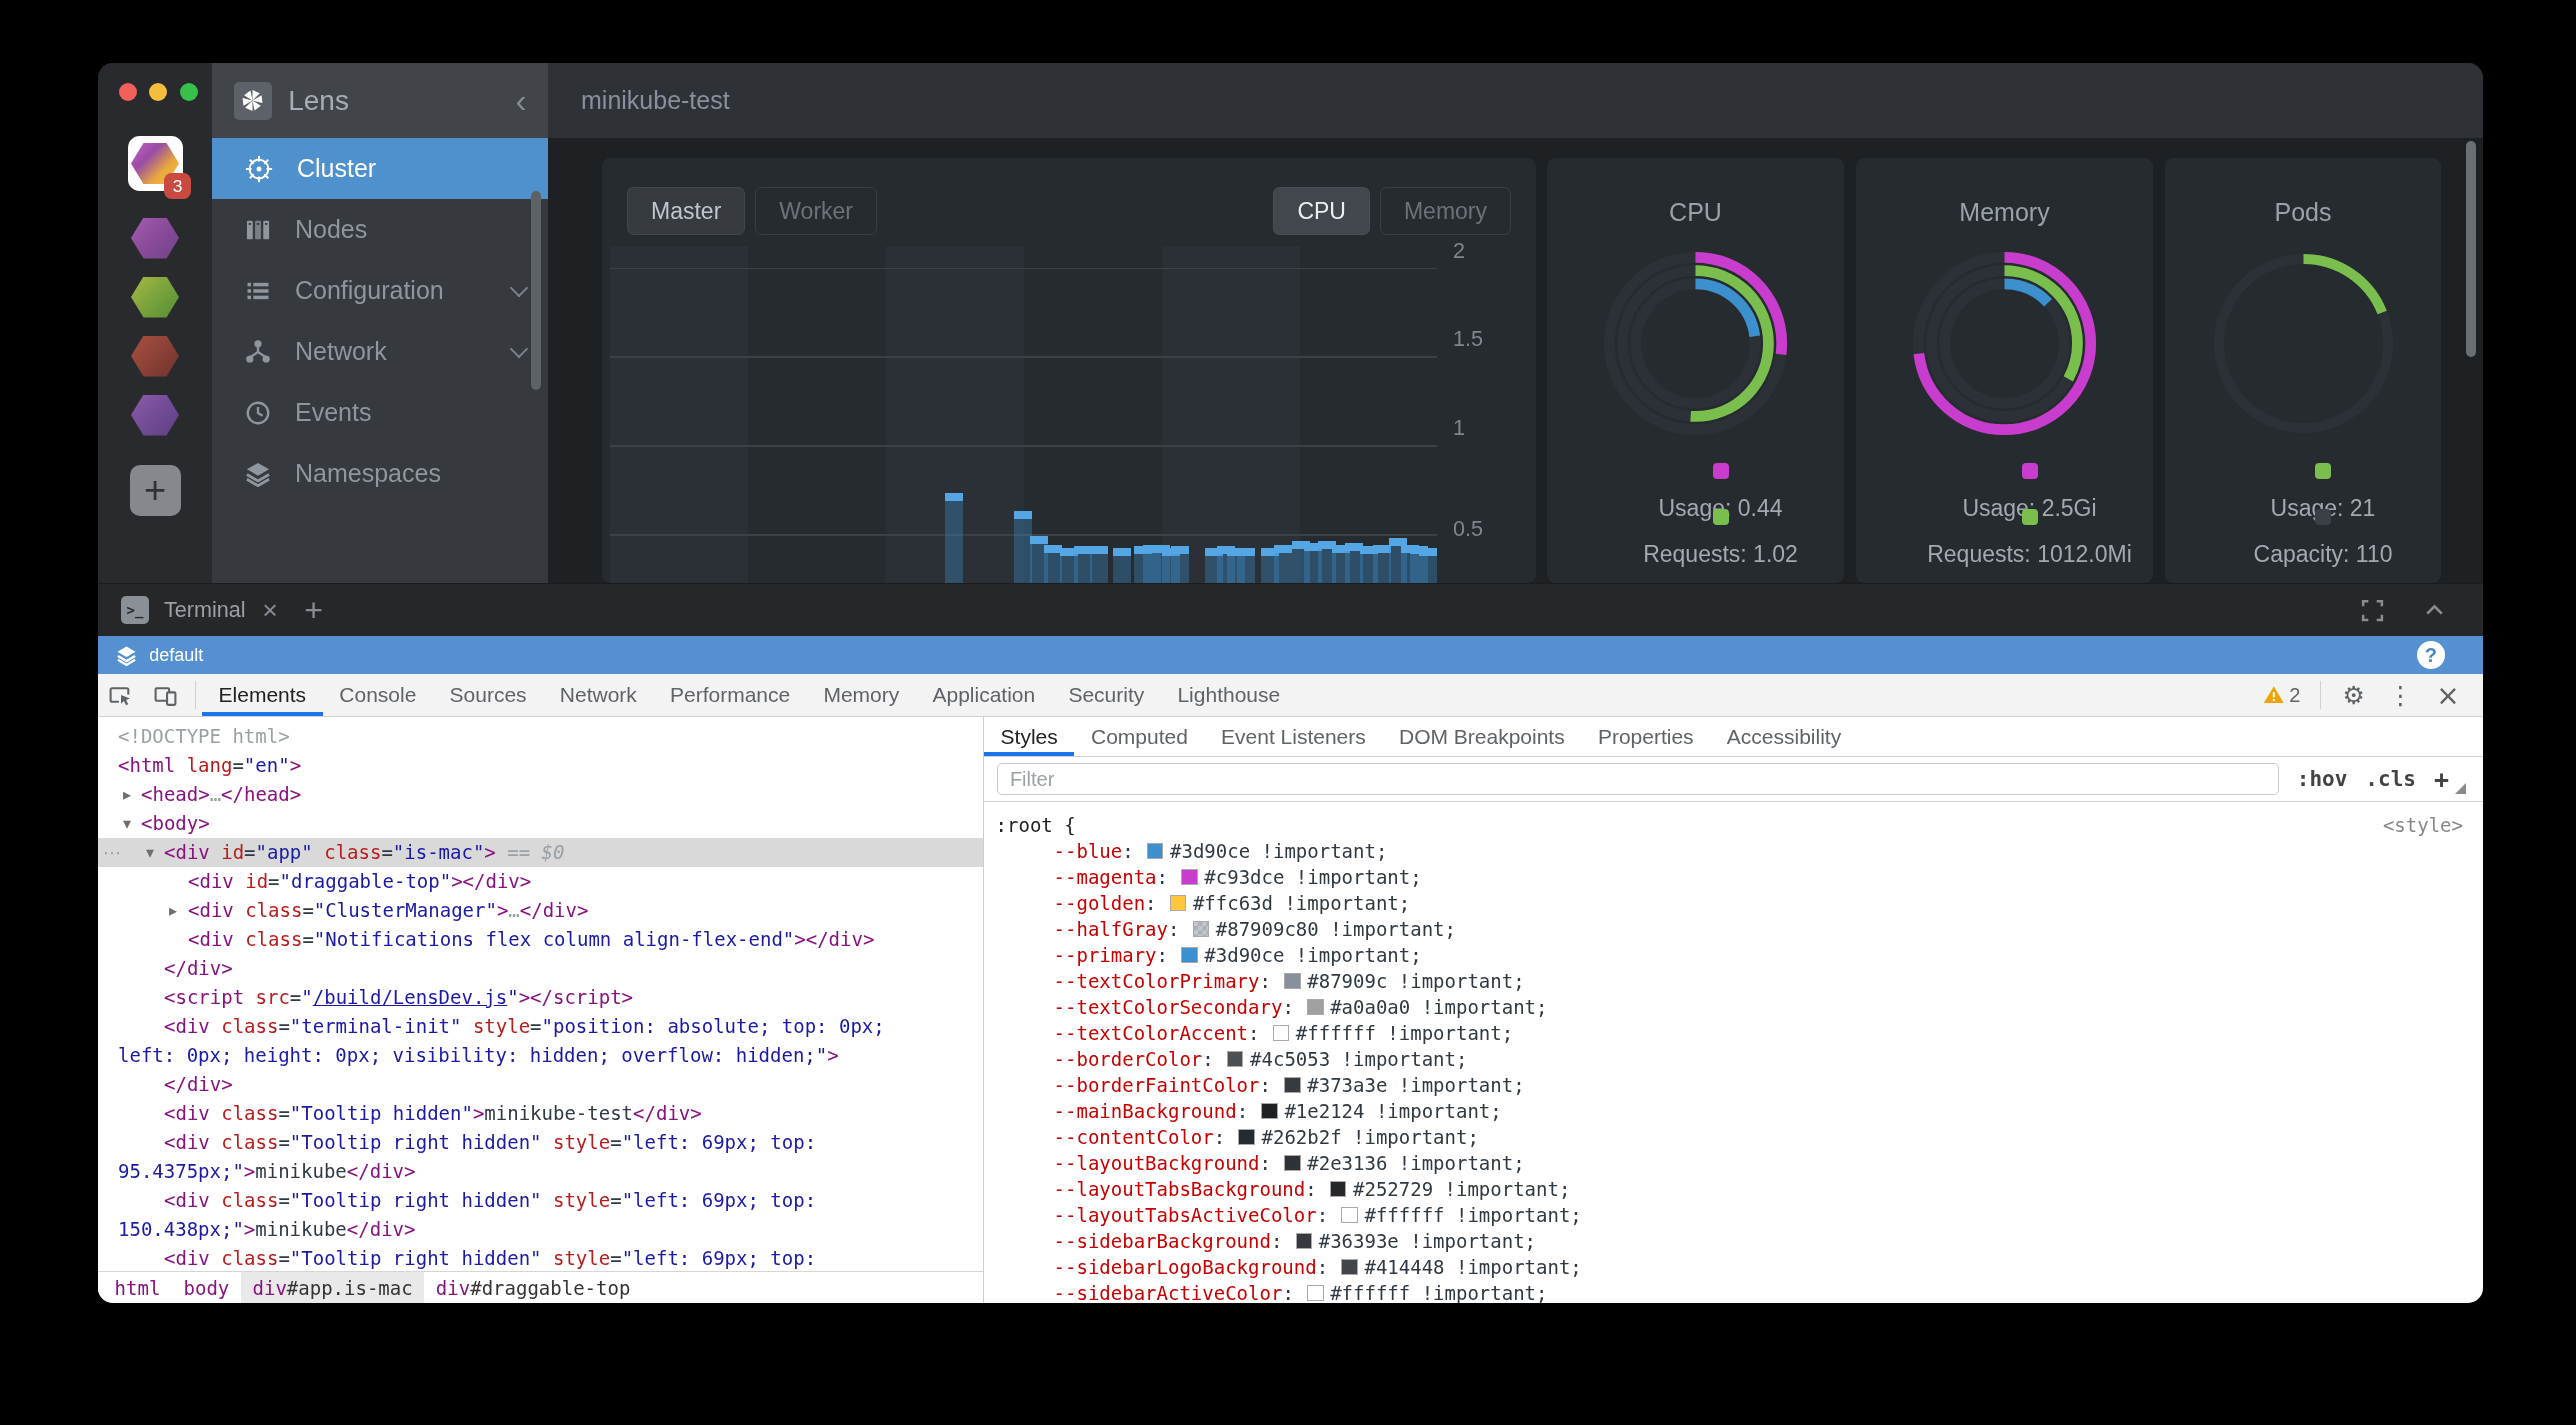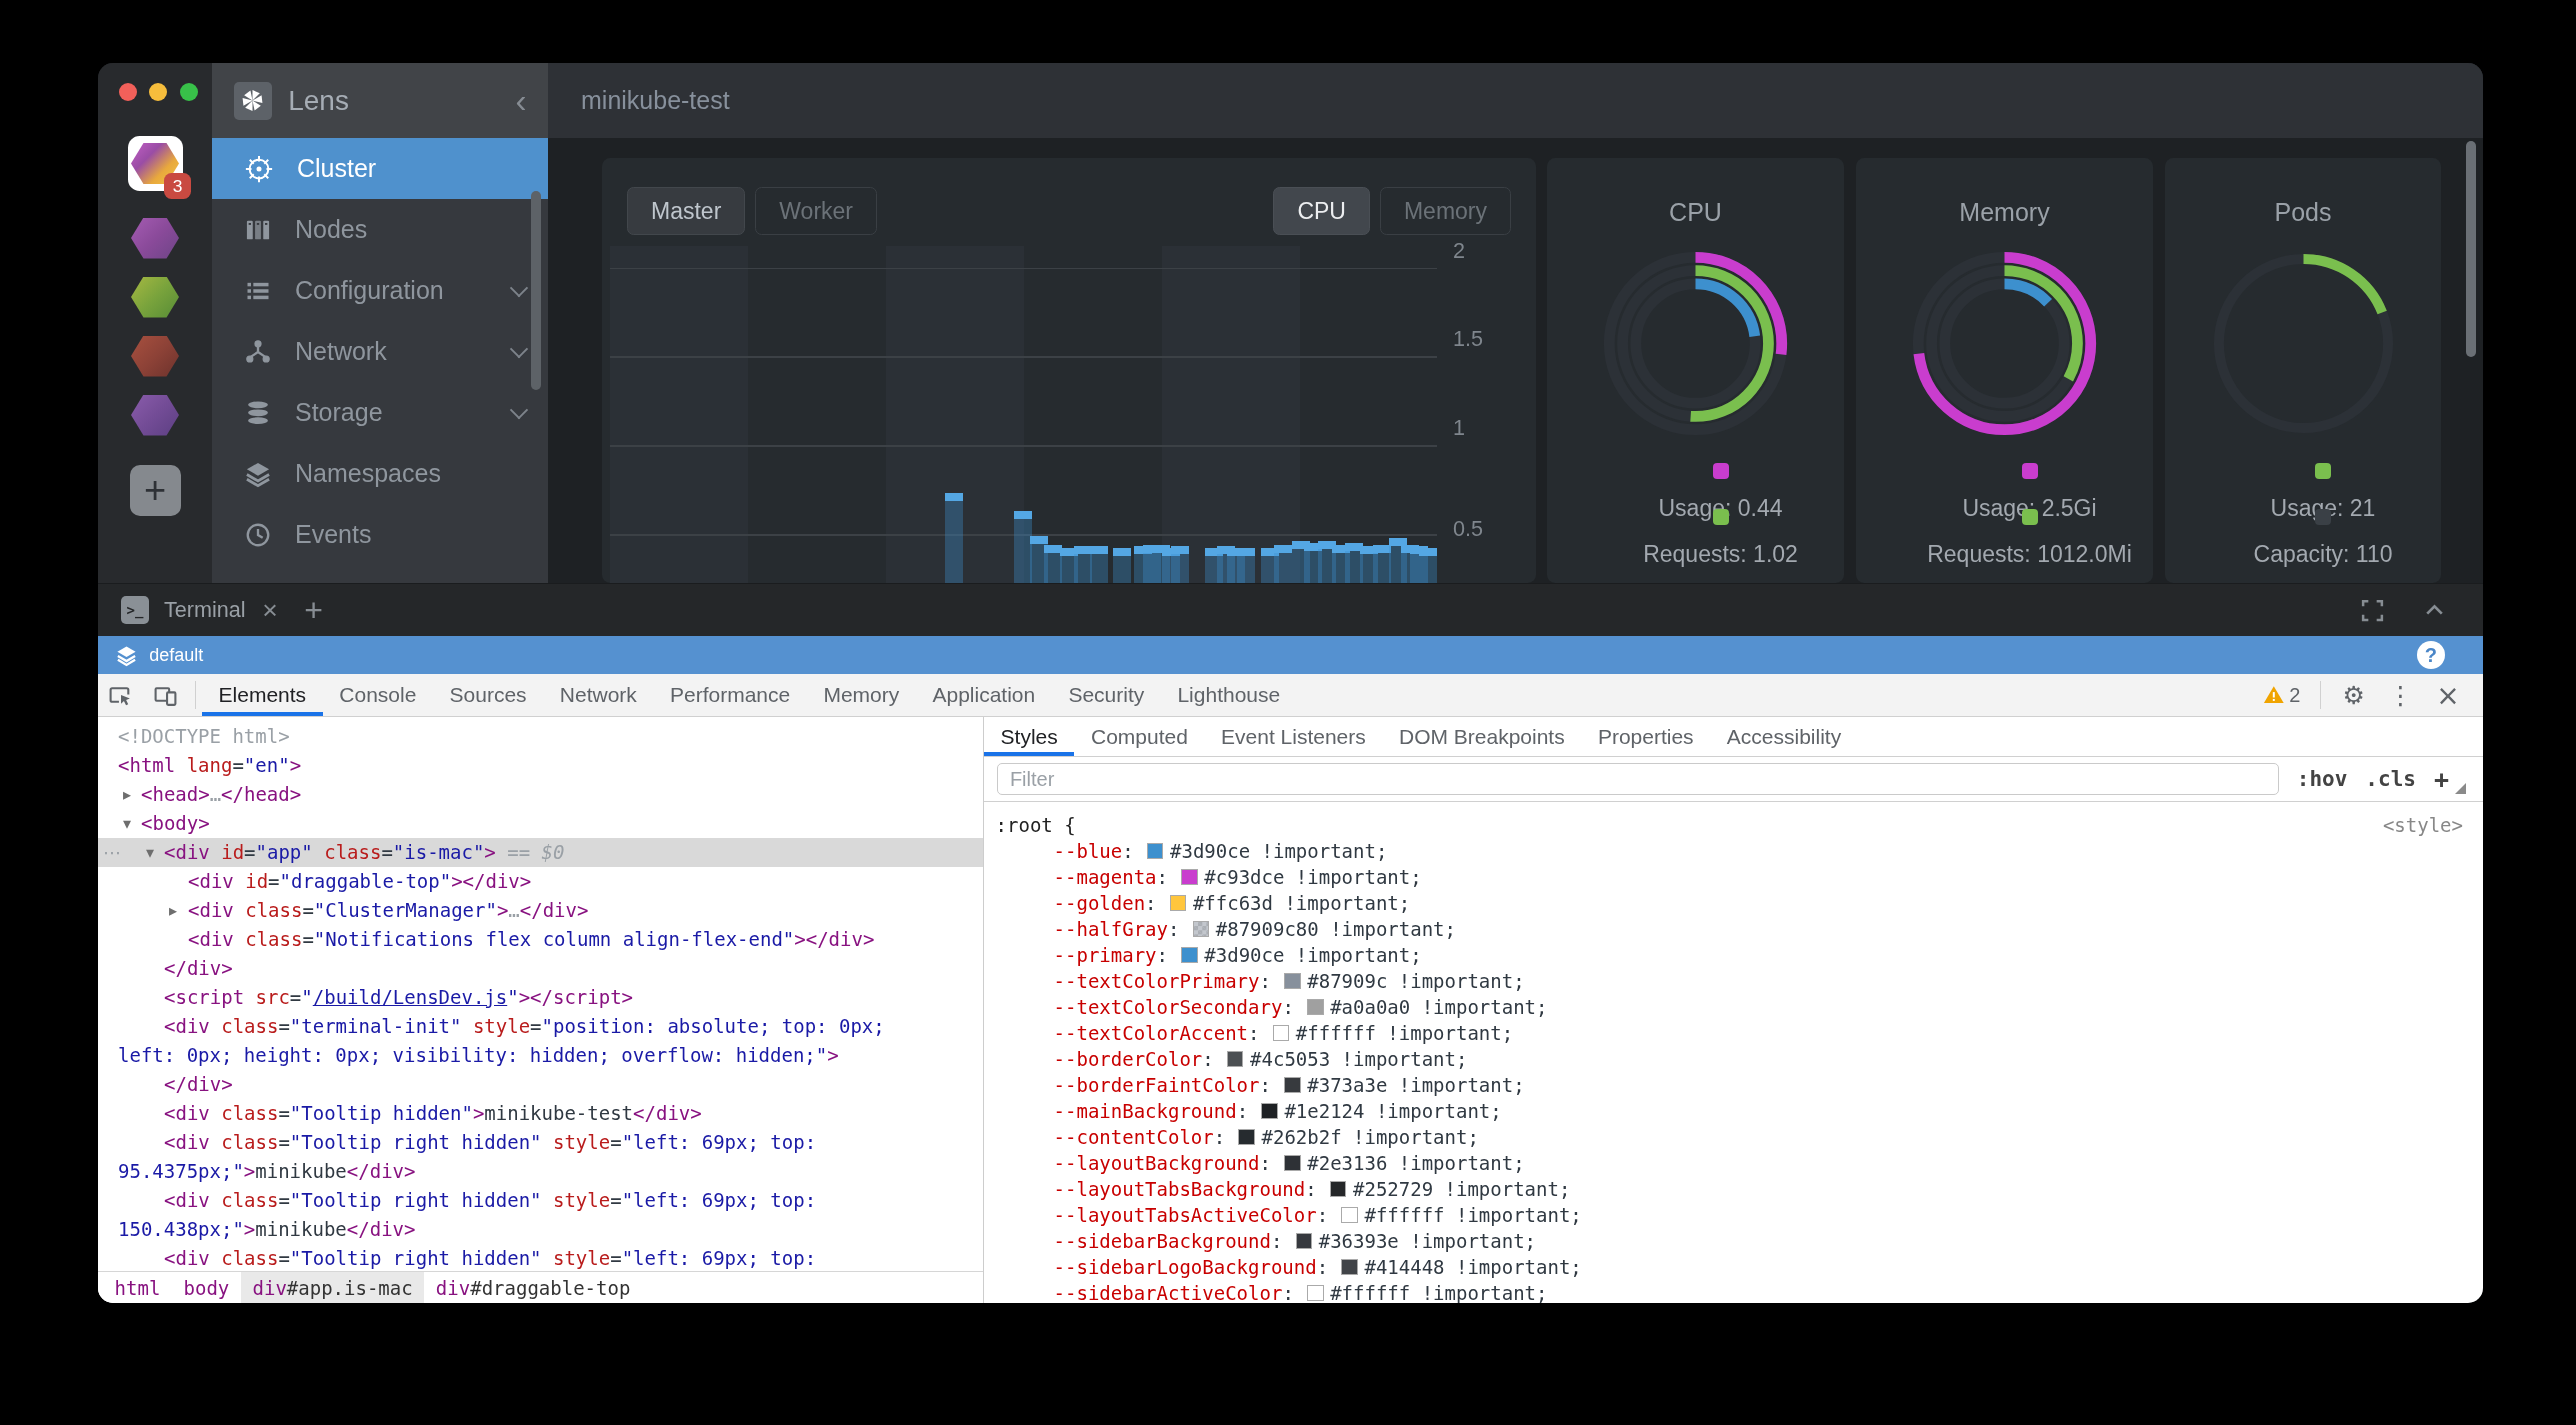--- a/index.html
+++ b/index.html
@@ -192,42 +192,33 @@
             <svg width="28" height="28" viewBox="0 0 24 24" fill="currentColor" stroke="currentColor">
               <circle cx="12" cy="5" r="2.6"></circle>
                 <circle cx="5" cy="18" r="2.6"></circle>
                 <circle cx="19" cy="18" r="2.6"></circle>
               <path d="M12 7.5v4.5M12 12 5.8 16.2M12 12l6.2 4.2" fill="none" stroke-width="2"></path>
             </svg>
             <span>Network</span>
             <span class="chev"></span>
           </div>
           <div class="nav-item">
-            <svg width="28" height="28" viewBox="0 0 24 24" fill="currentColor">
-              <ellipse cx="12" cy="5" rx="8.5" ry="2.9"></ellipse>
-                <ellipse cx="12" cy="11.8" rx="8.5" ry="2.9"></ellipse>
-                <ellipse cx="12" cy="18.6" rx="8.5" ry="2.9"></ellipse>
+            <svg width="28" height="28" viewBox="0 0 24 24" fill="none" stroke="currentColor" stroke-width="2">
+              <circle cx="12" cy="12" r="8.8"></circle>
+                <path d="M12 6.8V12l4 2.4"></path>
             </svg>
-            <span>Storage</span>
-            <span class="chev"></span>
+            <span>Events</span>
           </div>
           <div class="nav-item">
             <svg width="28" height="28" viewBox="0 0 24 24">
               <polygon points="12,2.5 21.5,8 12,13.5 2.5,8" fill="currentColor"></polygon>
               <polyline points="2.5,12.5 12,18 21.5,12.5" fill="none" stroke="currentColor" stroke-width="2.4"></polyline>
               <polyline points="2.5,16.5 12,22 21.5,16.5" fill="none" stroke="currentColor" stroke-width="2.4"></polyline>
             </svg>
             <span>Namespaces</span>
-          </div>
-          <div class="nav-item">
-            <svg width="28" height="28" viewBox="0 0 24 24" fill="none" stroke="currentColor" stroke-width="2">
-              <circle cx="12" cy="12" r="8.8"></circle>
-                <path d="M12 6.8V12l4 2.4"></path>
-            </svg>
-            <span>Events</span>
           </div>
           <span class="nav-scroll"></span>
         </div>
       </div>
 
       <div class="main">
         <div class="main-top">
           <span>minikube-test</span>
         </div>
         <div class="content">

